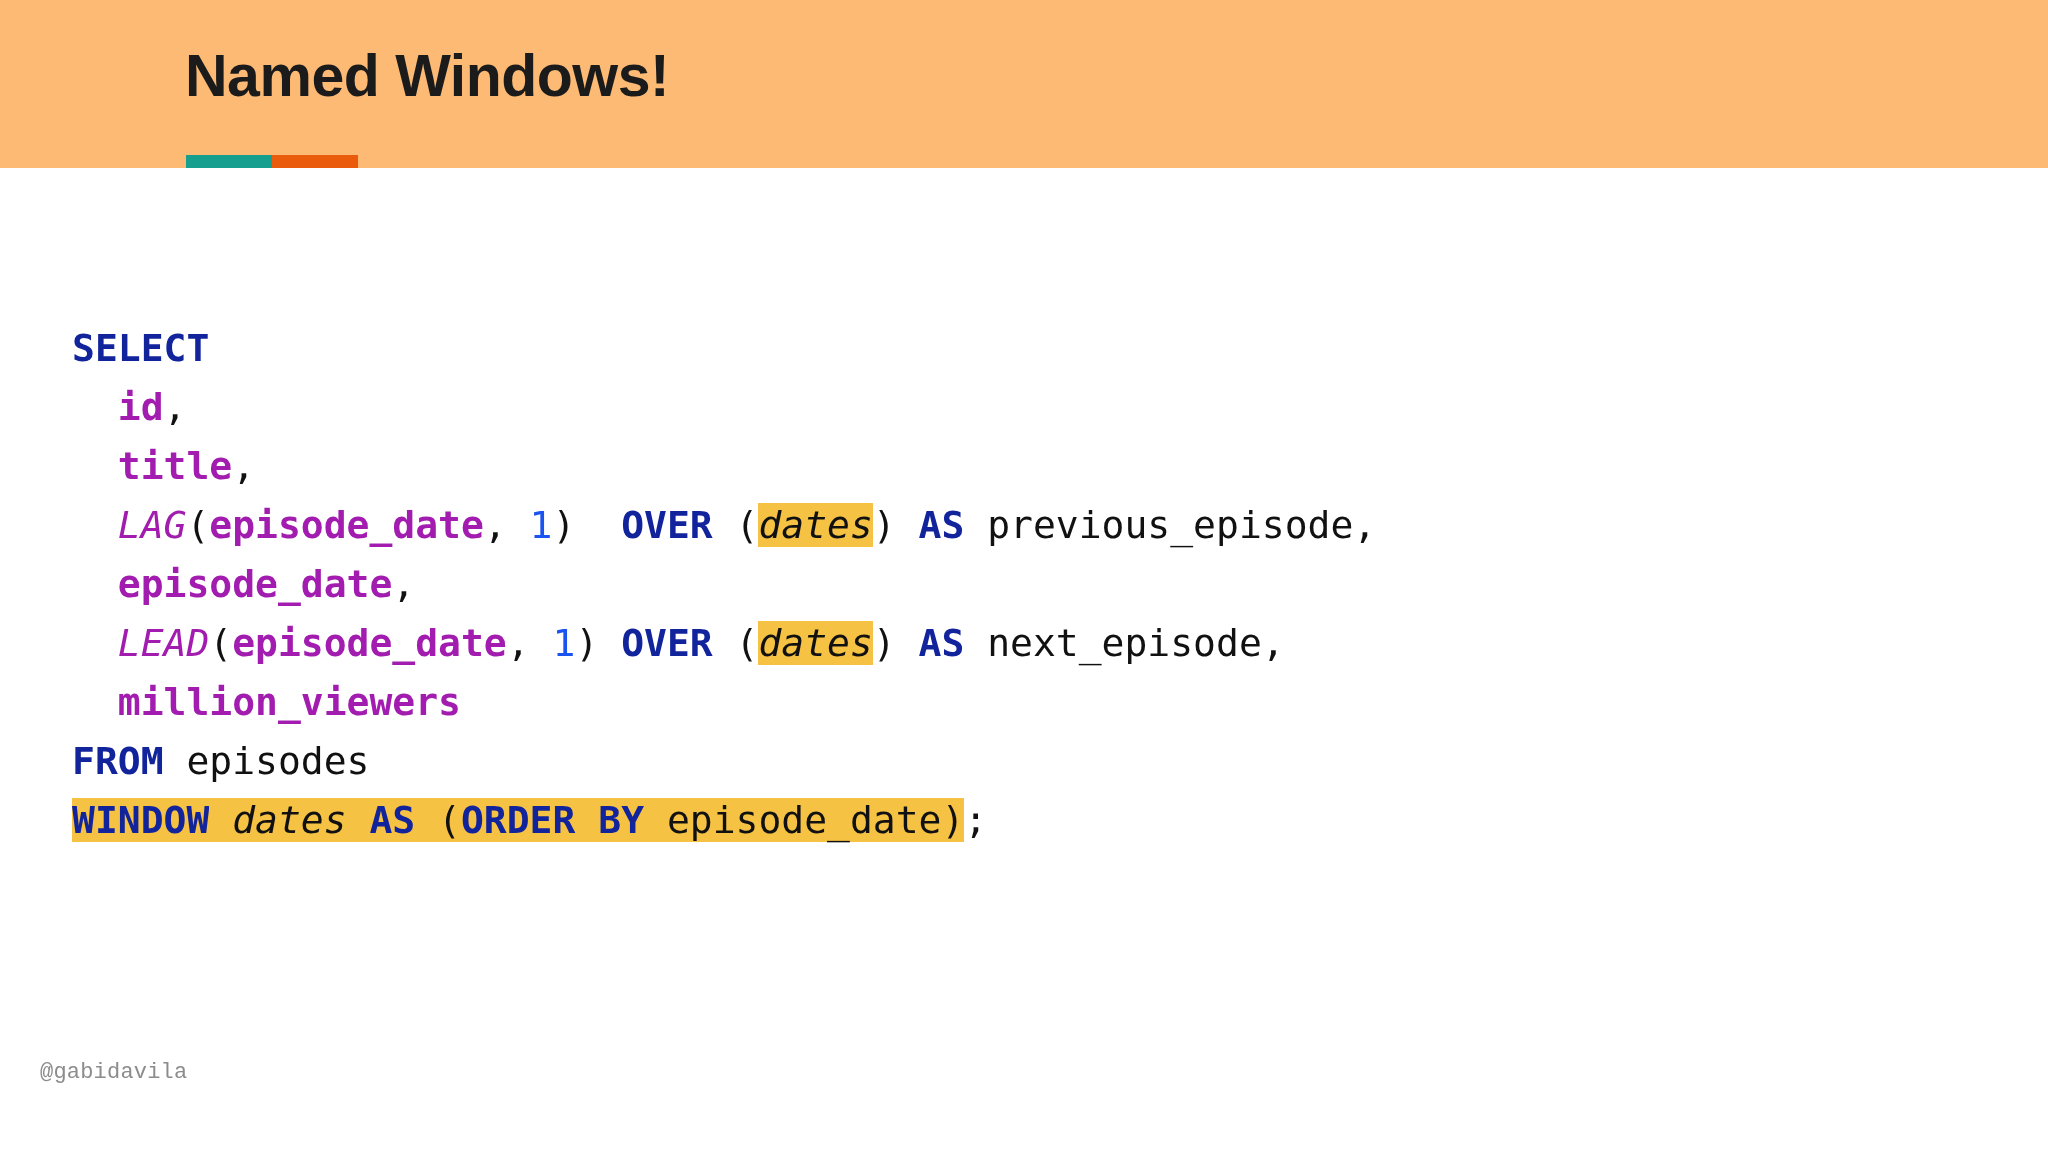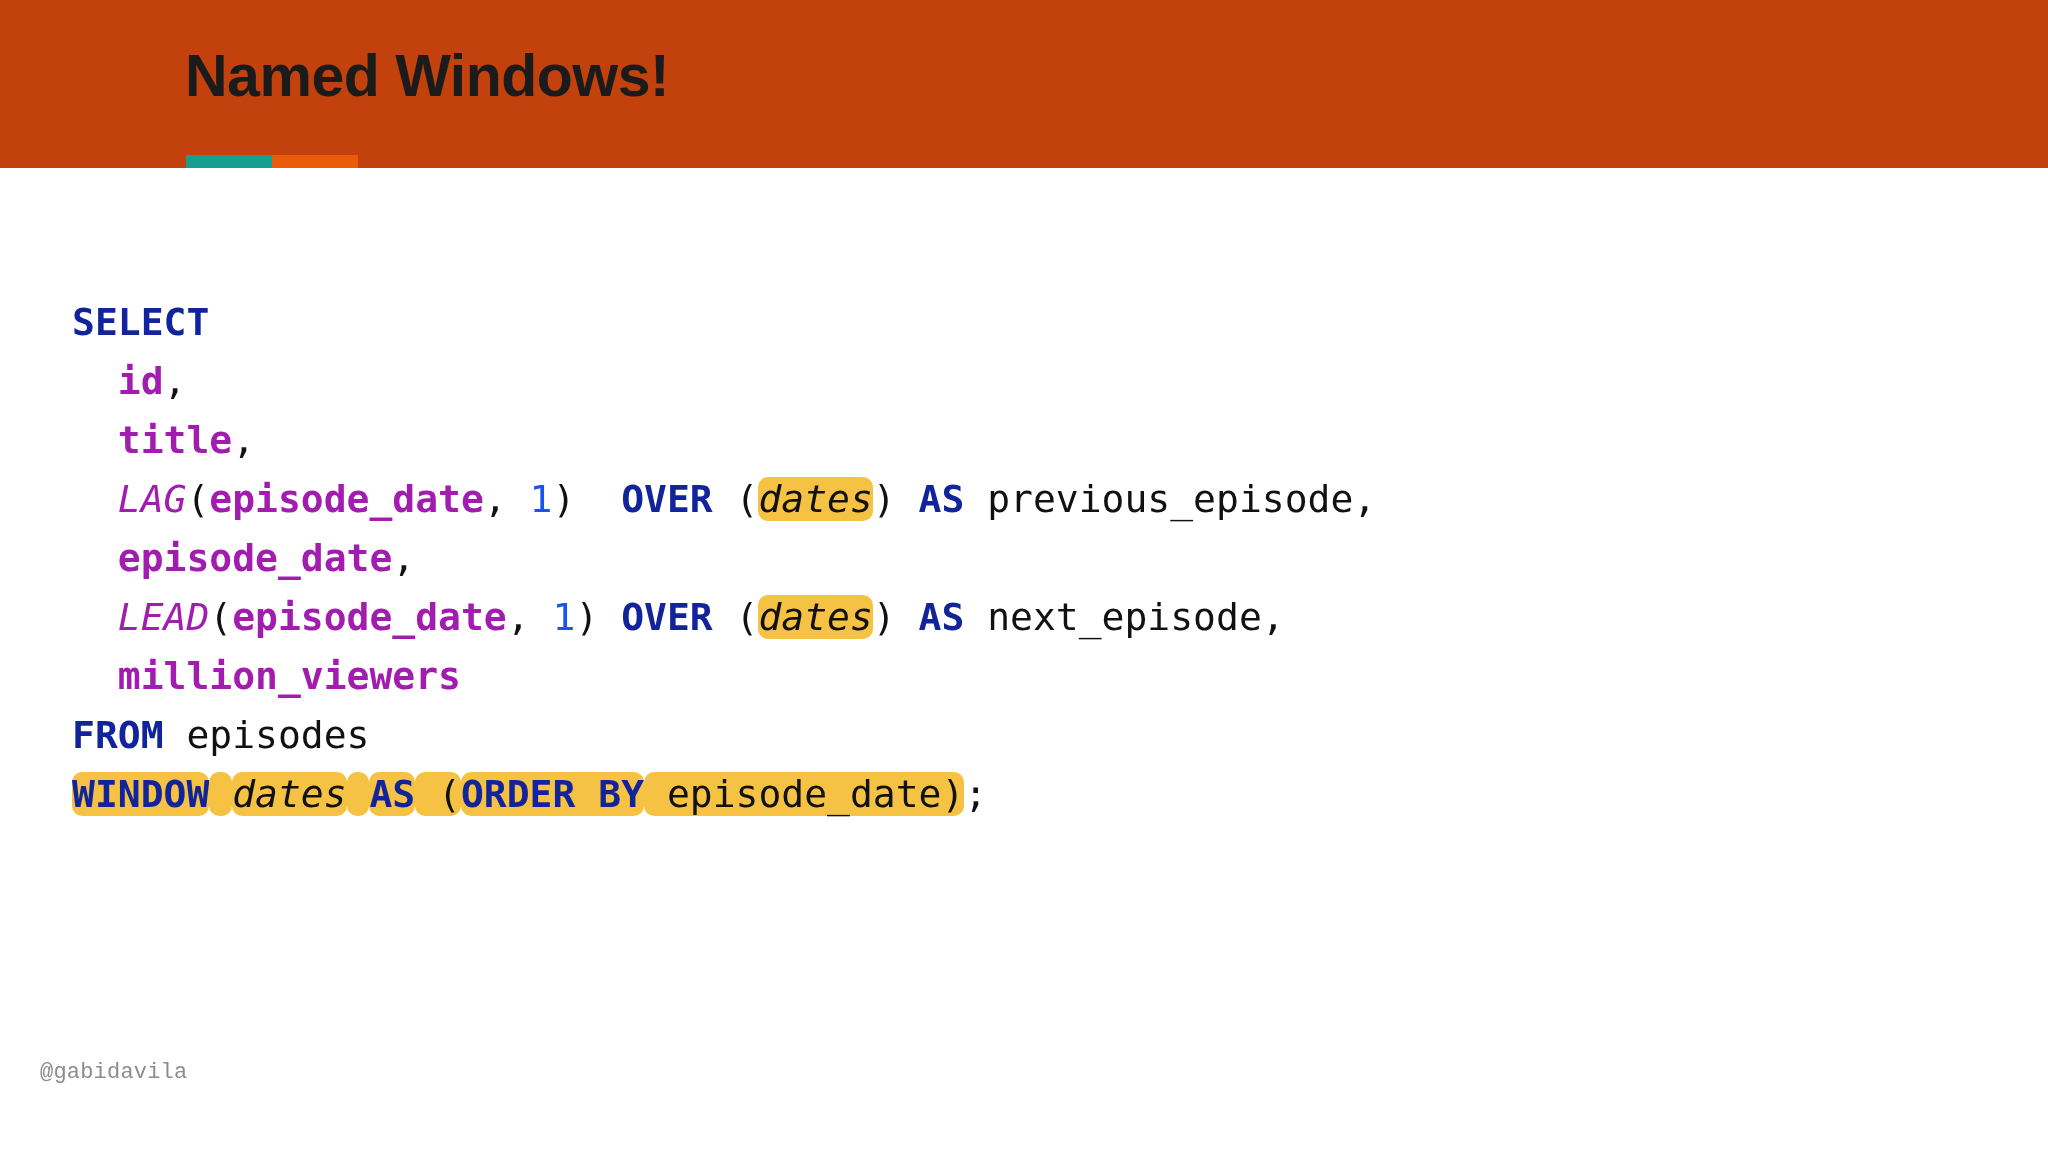--- a/index.html
+++ b/index.html
@@ -15,21 +15,21 @@
     position: relative;
   }
 
   
   .slide-header {
     position: absolute;
     left: 0;
     top: 0;
     width: 2048px;
     height: 168px;
-    background: #c2410c;
+    background: #fdba74;
   }
   .slide-title {
     position: absolute;
     left: 185px;
     top: 42px;
     font-family: "Liberation Sans", sans-serif;
     font-size: 59px;
     font-weight: bold;
     letter-spacing: -0.5px;
     color: #1b1b1b;
@@ -51,21 +51,21 @@
   .accent-bar .seg-orange {
     width: 50%;
     height: 100%;
     background: #ea5b0c;
   }
 
   
   .code-block {
     position: absolute;
     left: 72px;
-    top: 293px;
+    top: 319px;
     font-family: "DejaVu Sans Mono", monospace;
     font-size: 38px;
     line-height: 59px;
     color: #111111;
     white-space: pre;
   }
   .code-line {
     white-space: pre;
     height: 59px;
     display: block;
@@ -89,21 +89,20 @@
   }
   .plain {
     color: #111111;
   }
   .win-name {             
     color: #111111;
     font-style: italic;
   }
   .hl {                   
     background: #f5c243;
-    border-radius: 10px;
   }
 
   
   .footer-handle {
     position: absolute;
     left: 40px;
     top: 1060px;
     font-family: Liberation Mono, monospace;
     font-size: 22px;
     color: #8c8c8c;

